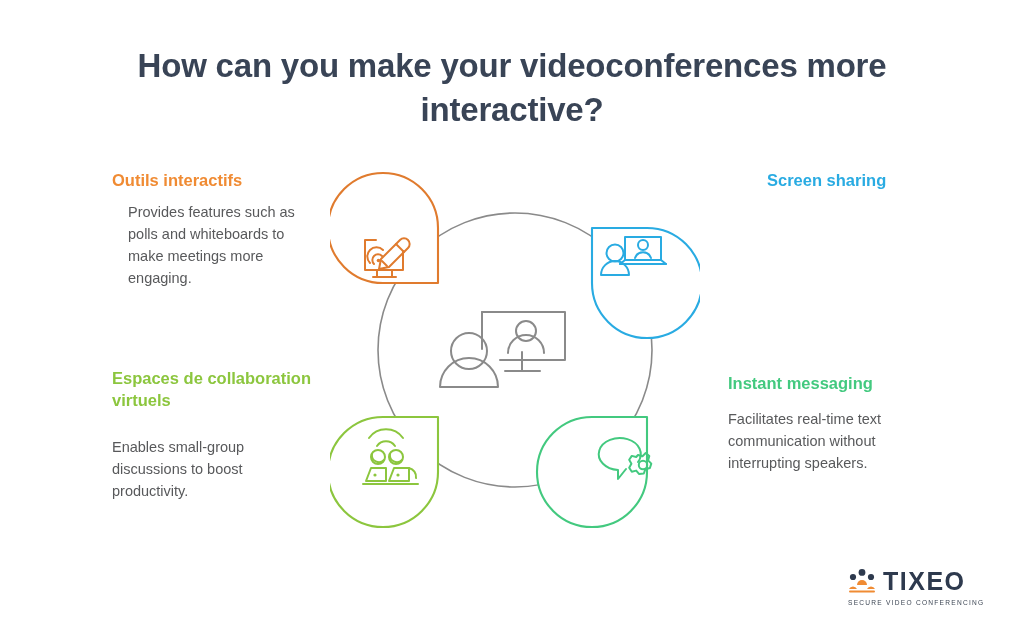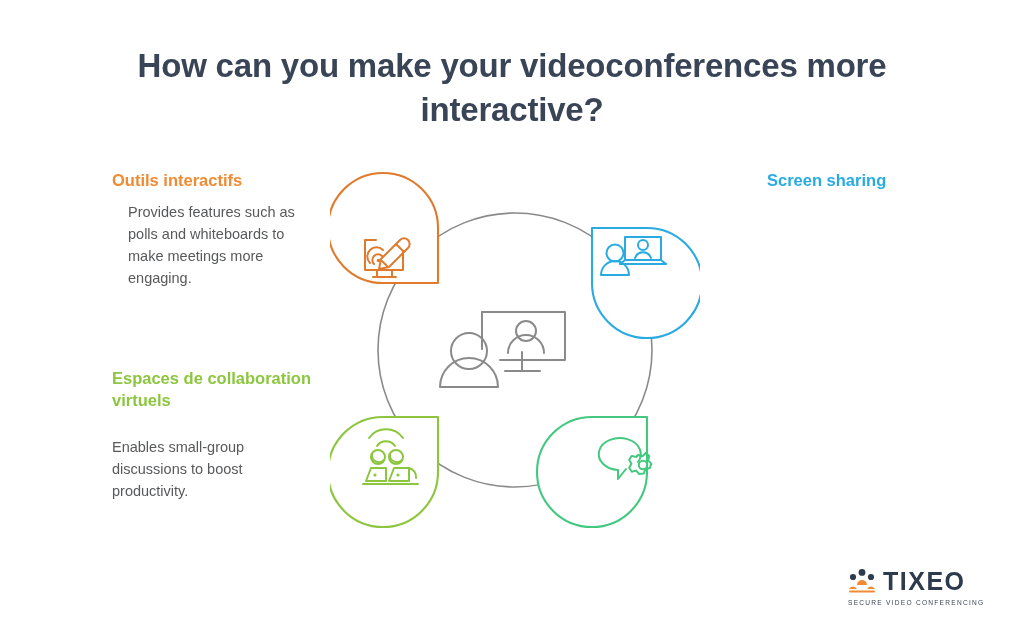--- a/index.html
+++ b/index.html
@@ -114,20 +114,24 @@
 
   <div class="block block-bl">
     <div class="block-heading" style="color:#8CC63E;">Espaces de collaboration virtuels</div>
     <div class="block-body">Enables small-group discussions to boost productivity.</div>
   </div>
 
   <div class="block block-tr">
     <div class="block-heading" style="color:#29ABE2;margin-left:39px;">Screen sharing</div>
   </div>
 
+  <div class="block block-br">
+    <div class="block-heading" style="color:#43C97F;">Instant messaging</div>
+    <div class="block-body">Facilitates real-time text communication without interrupting speakers.</div>
+  </div>
 
   <div class="diagram">
     <svg width="370" height="370" viewBox="0 0 370 370" xmlns="http://www.w3.org/2000/svg">
 
       <circle cx="185" cy="185" r="137" fill="none" stroke="#8a8a8a" stroke-width="1.6"></circle>
 
       <g>
         <path d="M 108 63 L 108 118 L 53 118 A 55 55 0 1 1 108 63 Z" fill="#ffffff" stroke="#E07B2E" stroke-width="2.1" stroke-linejoin="round"></path>
         <g fill="none" stroke="#E07B2E" stroke-width="2" stroke-linecap="round" stroke-linejoin="round">
 

